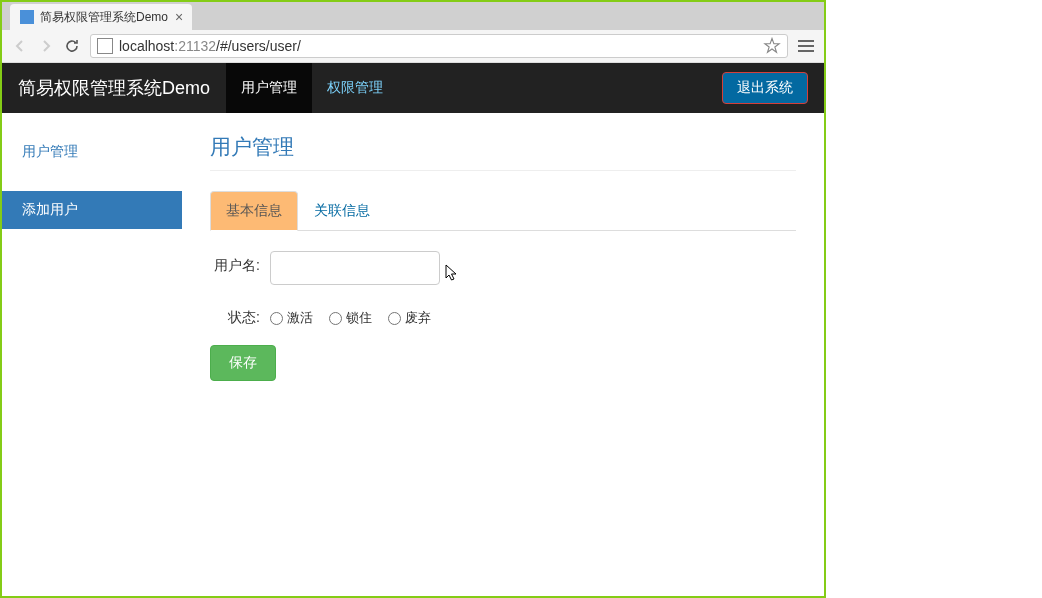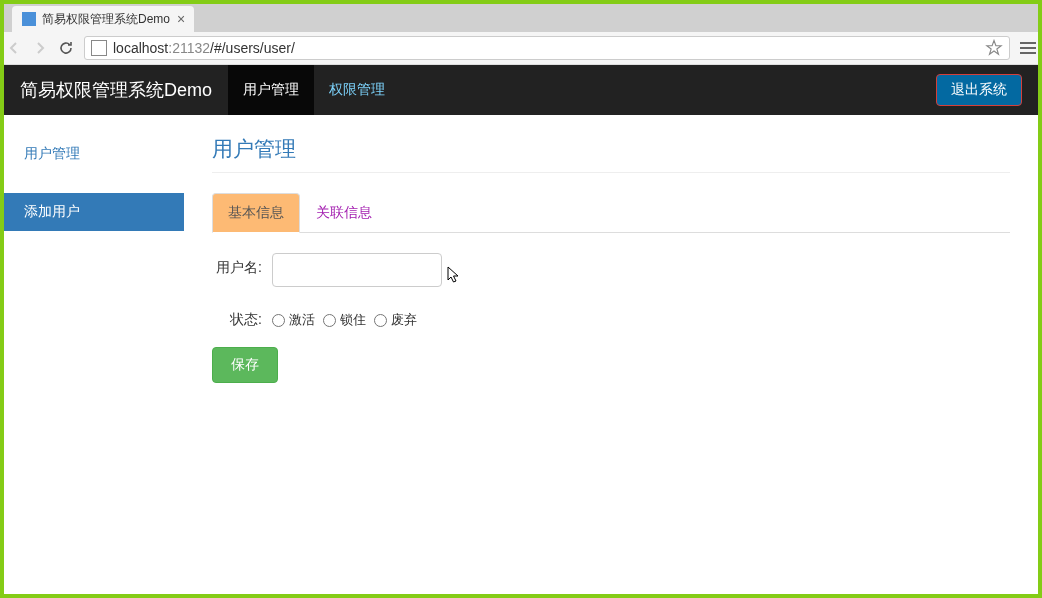--- a/index.html
+++ b/index.html
@@ -4,21 +4,21 @@
   <style>
     * { box-sizing: border-box; margin: 0; padding: 0; }
     body { font-family: "Microsoft YaHei", Arial, sans-serif; font-size: 14px; color: #333; background: #fff; }
     
     
     .browser-chrome { background: #f5f5f5; border-bottom: 1px solid #ddd; }
     .tab-bar { height: 28px; display: flex; align-items: flex-end; padding-left: 8px; background: #d0d0d0; }
     .tab { background: #f5f5f5; height: 26px; padding: 4px 24px 4px 10px; font-size: 12px; border-radius: 4px 4px 0 0; position: relative; display: flex; align-items: center; gap: 6px; min-width: 180px; }
     .tab-close { position: absolute; right: 6px; top: 6px; width: 14px; height: 14px; display: flex; align-items: center; justify-content: center; font-size: 14px; color: #666; cursor: pointer; }
     .tab-favicon { width: 14px; height: 14px; background: #4a90d9; }
-    .addr-bar { height: 32px; display: flex; align-items: center; padding: 0 0; gap: 8px; }
+    .addr-bar { height: 32px; display: flex; align-items: center; padding: 0 8px; gap: 8px; }
     .nav-btns { display: flex; gap: 6px; }
     .nav-btn { width: 20px; height: 20px; color: #888; display: flex; align-items: center; justify-content: center; cursor: pointer; }
     .nav-btn.disabled { color: #ccc; }
     .addr-input-wrap { flex: 1; height: 24px; border: 1px solid #ccc; border-radius: 3px; display: flex; align-items: center; padding: 0 6px; background: #fff; }
     .page-icon { width: 16px; height: 16px; border: 1px solid #888; margin-right: 6px; }
     .addr-text { flex: 1; font-size: 14px; }
     .addr-host { color: #333; }
     .addr-port { color: #888; }
     .addr-path { color: #333; }
     .star-icon { width: 18px; height: 18px; color: #888; cursor: pointer; }
@@ -37,35 +37,35 @@
     .content-wrap { display: flex; }
     .sidebar { width: 180px; padding: 20px 0; }
     .sidebar-item { display: block; padding: 10px 20px; color: #337ab7; cursor: pointer; }
     .sidebar-item.active { background: #337ab7; color: #fff; margin-top: 20px; }
     
     .main { flex: 1; padding: 20px 28px; }
     .page-title { font-size: 21px; font-weight: 500; color: #337ab7; padding-bottom: 9px; margin-bottom: 20px; border-bottom: 1px solid #eee; }
     
     
     .tabs { border-bottom: 1px solid #ddd; display: flex; margin-bottom: 20px; }
-    .tabs .tab-item { padding: 10px 15px; border: 1px solid transparent; margin-bottom: -1px; cursor: pointer; color: #a21caf; }
+    .tabs .tab-item { padding: 10px 15px; border: 1px solid transparent; margin-bottom: -1px; cursor: pointer; color: #0369a1; }
     .tabs .tab-item.active { border: 1px solid #ddd; border-bottom-color: #fff; border-radius: 4px 4px 0 0; color: #555; background: #fdba74; }
     
     
     .form-row { display: flex; align-items: flex-start; margin-bottom: 18px; }
     .form-label { width: 60px; text-align: right; padding-right: 10px; color: #333; line-height: 1.3; padding-top: 5px; font-size: 14px; }
     .form-ctrl { flex: 0 0 170px; }
     .text-input { width: 170px; height: 34px; padding: 6px 12px; border: 1px solid #ccc; border-radius: 4px; font-size: 14px; }
-    .radio-group { display: flex; gap: 8px; align-items: center; padding-top: 6px; }
+    .radio-group { display: flex; gap: 16px; align-items: center; padding-top: 6px; }
     .radio-opt { display: flex; align-items: center; gap: 4px; font-size: 13px; }
     .radio-opt input { width: 13px; height: 13px; }
     .save-btn { background: #5cb85c; color: #fff; border: 1px solid #4cae4c; padding: 8px 18px; border-radius: 4px; cursor: pointer; font-size: 14px; }
     
     .cursor-arrow { position: absolute; left: 443px; top: 262px; width: 14px; height: 18px; pointer-events: none; }
-    .outer-border { border: 4px solid #84cc16; width: 1042px; height: 598px; overflow: hidden; position: relative; }
+    .outer-border { border: 2px solid #84cc16; width: 826px; height: 598px; overflow: hidden; position: relative; }
   </style>
 </head>
 <body>
 
 <div class="outer-border">
 
   <div class="browser-chrome">
     <div class="tab-bar">
       <div class="tab">
         <div class="tab-favicon"></div>

